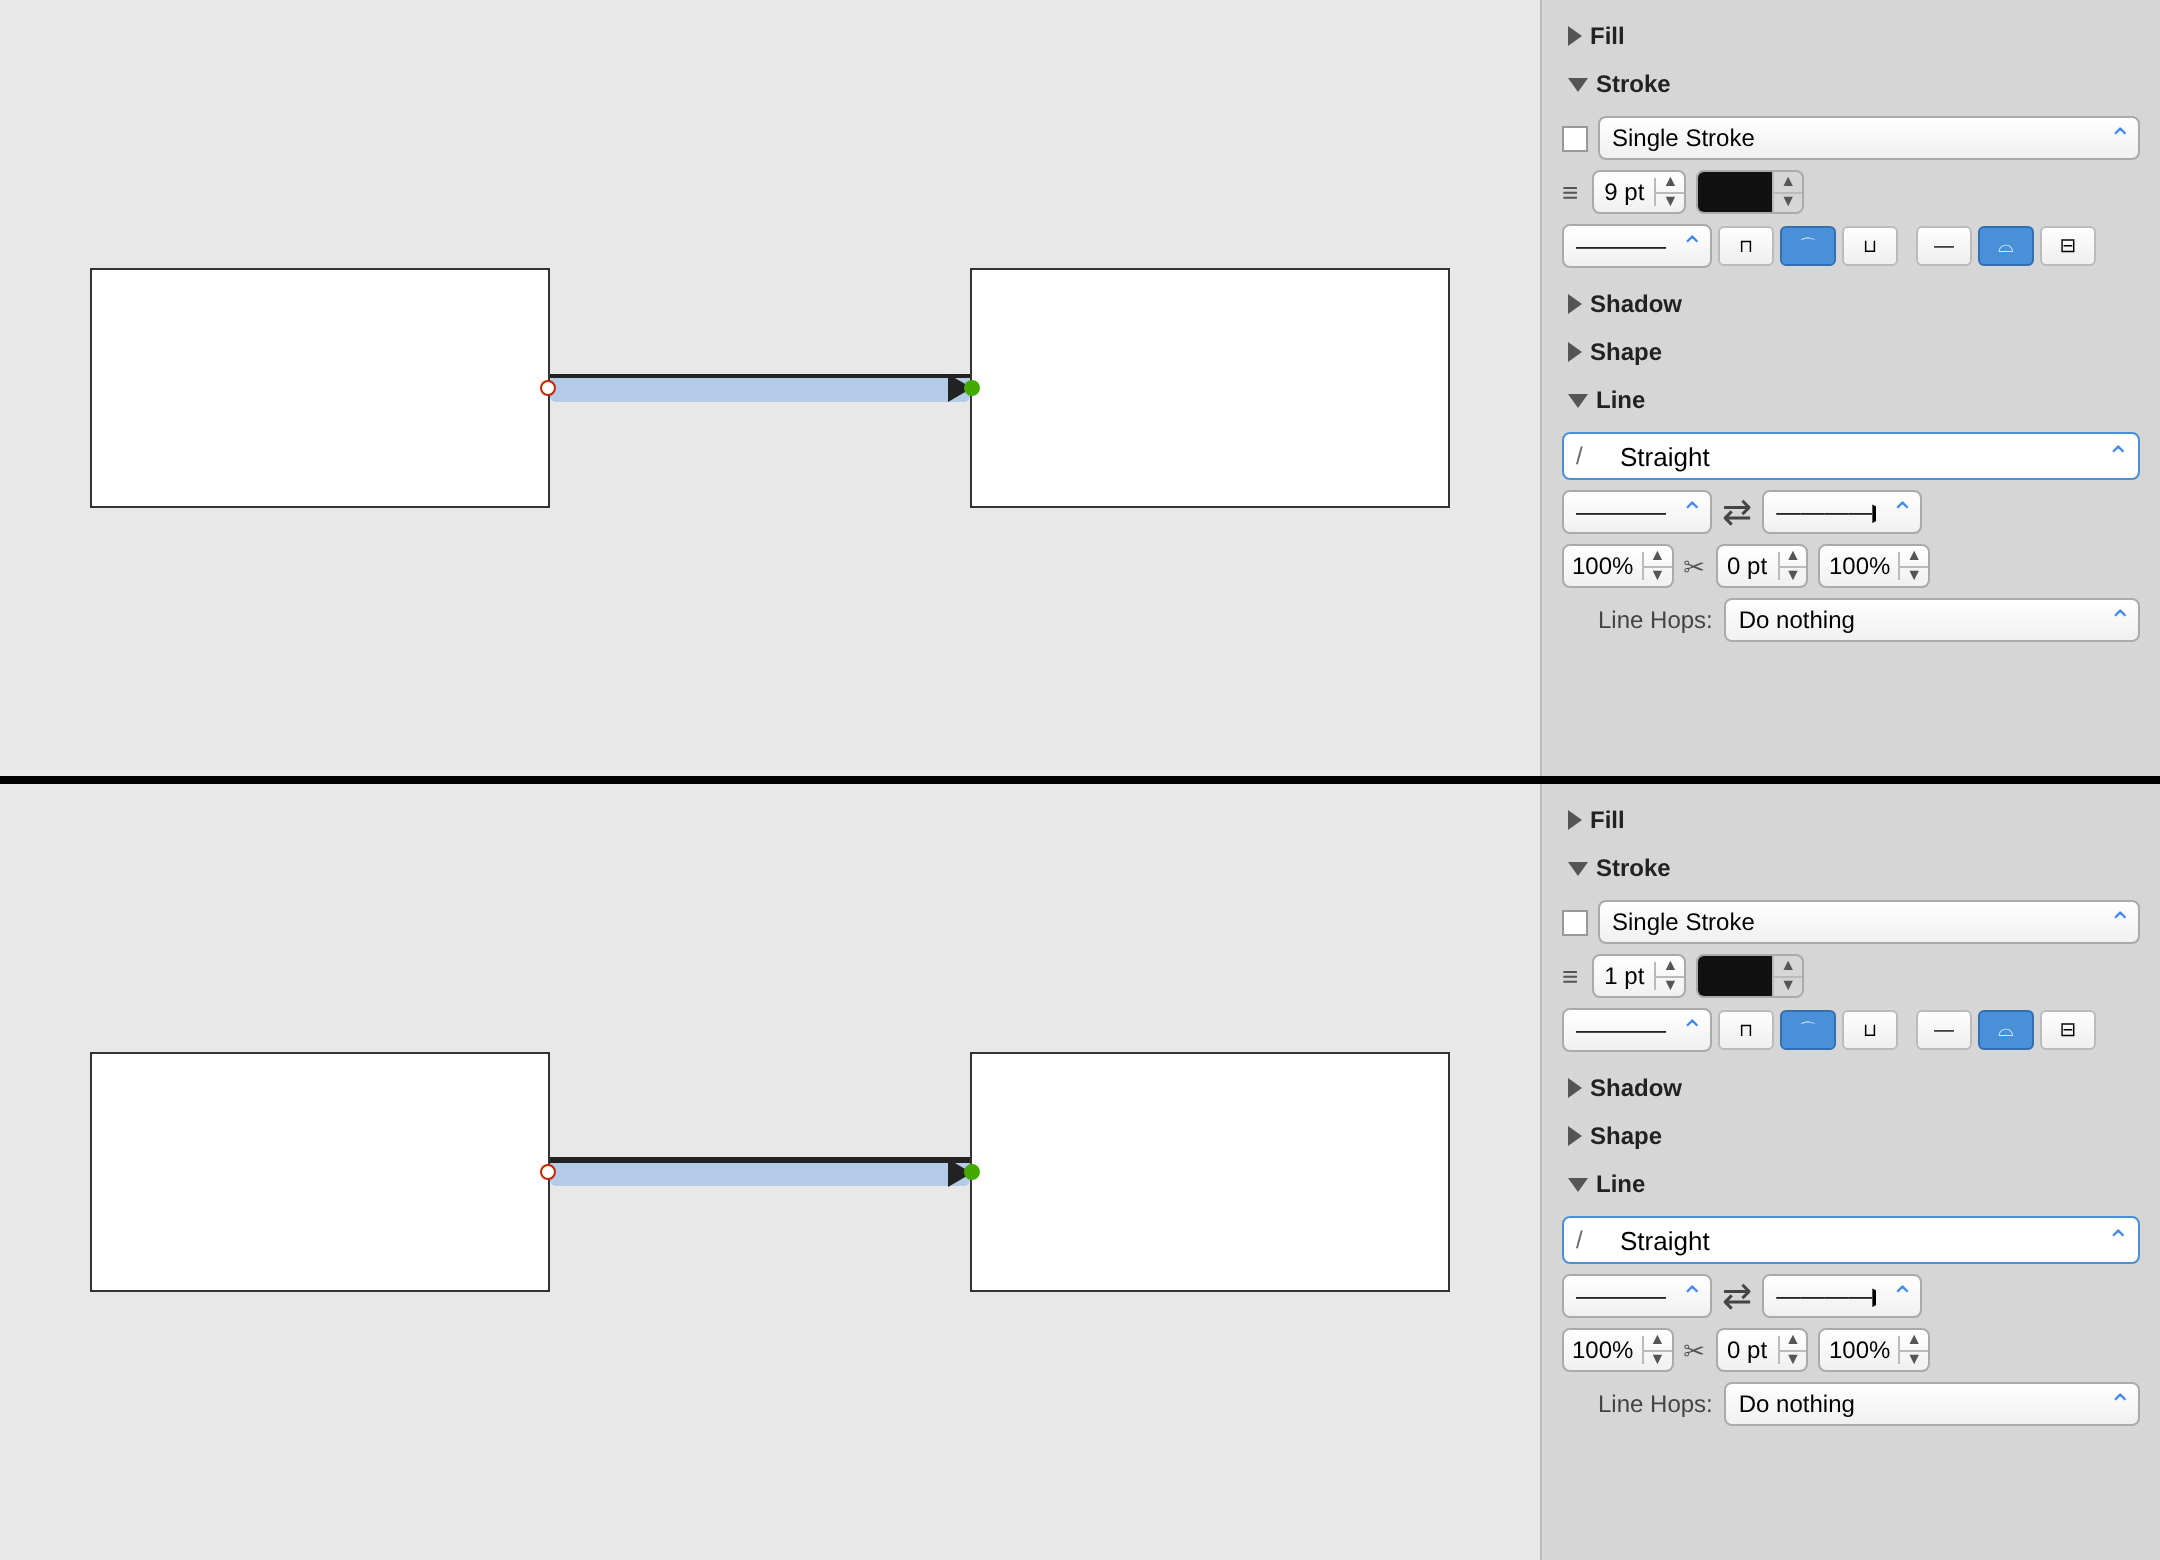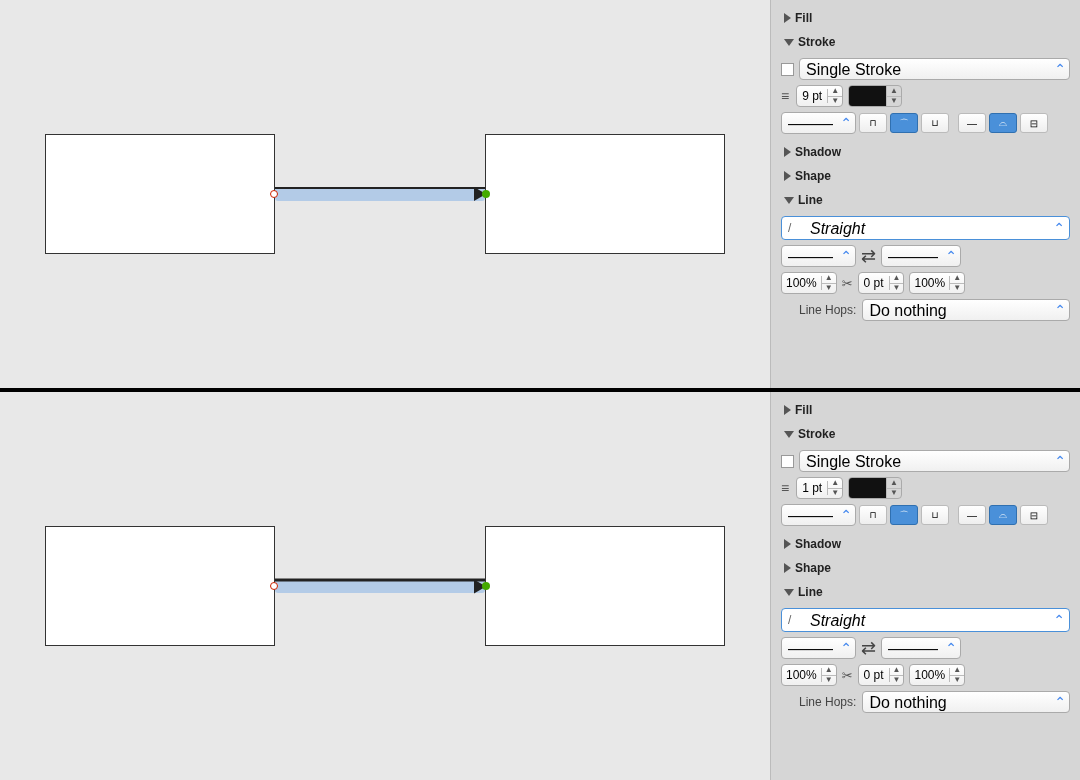--- a/index.html
+++ b/index.html
@@ -193,21 +193,21 @@
       align-items: center;
     }
 
     .select-wrapper select {
       width: 100%;
       height: 22px;
       border: 1px solid #aaa;
       border-radius: 4px;
       background: linear-gradient(to bottom, #fff, #f0f0f0);
       padding: 0 22px 0 6px;
-      font-size: 16px;
+      font-size: 12px;
       appearance: none;
       -webkit-appearance: none;
     }
 
     .select-arrow {
       position: absolute;
       right: 4px;
       top: 50%;
       transform: translateY(-50%);
       pointer-events: none;
@@ -323,25 +323,24 @@
       border-radius: 4px;
       background: white;
     }
 
     .blue-select-wrapper select {
       flex: 1;
       border: none;
       background: transparent;
       padding: 0 22px 0 28px;
       height: 22px;
-      font-size: 16px;
+      font-size: 13px;
       appearance: none;
       -webkit-appearance: none;
       outline: none;
-      font-style: italic;
     }
 
     .blue-select-arrow {
       position: absolute;
       right: 4px;
       pointer-events: none;
       color: #4488ee;
       font-size: 14px;
     }
 

